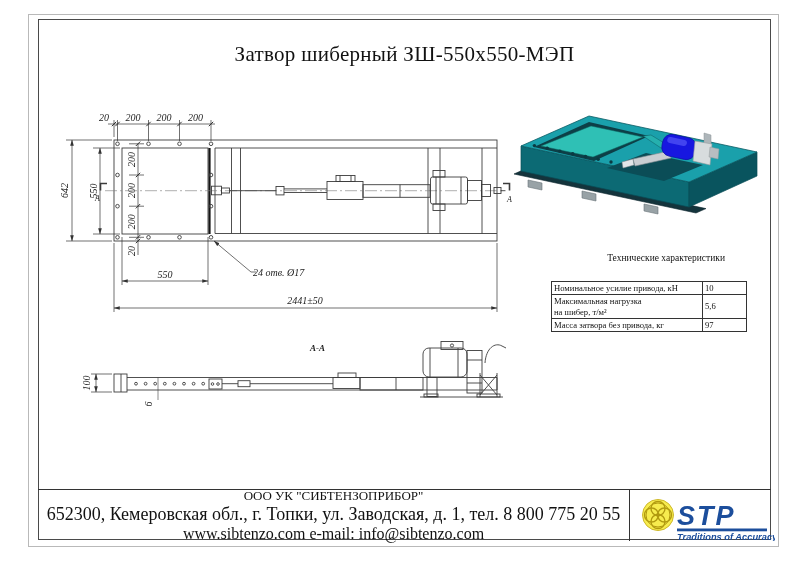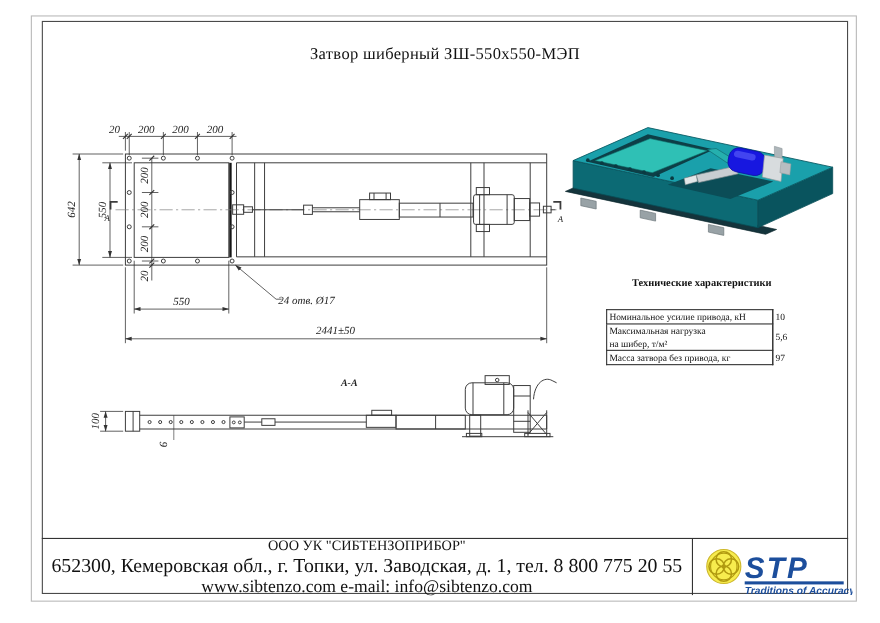--- a/index.html
+++ b/index.html
@@ -3,32 +3,32 @@
 <meta charset="utf-8">
 <style>
   html,body{margin:0;padding:0;background:#fff;}
   body{width:800px;height:566px;position:relative;overflow:hidden;
        font-family:"Liberation Serif",serif;color:#111;}
   .border-outer{position:absolute;left:28px;top:14px;width:751px;height:533px;
        border:1px solid #b9b9b9;box-sizing:border-box;}
   .border-inner{position:absolute;left:38px;top:19px;width:733px;height:521px;
        border:1px solid #4a4a4a;box-sizing:border-box;}
   .main-title{position:absolute;left:38px;top:42px;width:733px;text-align:center;
-       font-size:15px;letter-spacing:.3px;}
+       font-size:21px;letter-spacing:.3px;}
   svg text{font-family:"Liberation Serif",serif;}
   .dim{font-style:italic;font-size:10px;fill:#222;}
   .dim-small{font-style:italic;font-size:8px;fill:#222;}
   .sec{font-style:italic;font-size:9px;fill:#222;font-weight:bold;}
   .specs{position:absolute;left:551px;top:253px;width:174px;}
-  .specs-title{font-size:9.5px;text-align:center;margin:0 0 18px 0;font-weight:bold;}
-  .specs table{border-collapse:collapse;width:152px;table-layout:fixed;}
+  .specs-title{font-size:9.5px;text-align:right;margin:0 0 18px 0;font-weight:normal;}
+  .specs table{border-collapse:collapse;width:196px;table-layout:fixed;}
   .specs td{border:1px solid #333;font-size:8.6px;line-height:1.2;padding:1px 2px;
        vertical-align:middle;}
   .specs td.lbl{width:146px;}
-  .specs td.val{text-align:center;}
+  .specs td.val{}
   .wrap2{white-space:pre-line;}
   .footer{position:absolute;left:38px;top:489px;width:733px;height:51px;
        border-top:1px solid #333;box-sizing:border-box;}
   .footer-text{position:absolute;left:0;top:0;width:592px;height:51px;
        border-right:1px solid #333;box-sizing:border-box;
        display:flex;flex-direction:column;justify-content:center;align-items:center;}
   .footer-company{font-size:13px;}
   .footer-address{font-size:18px;}
   .footer-contacts{font-size:16px;}
   .footer-logo{position:absolute;left:596px;top:0;width:141px;height:51px;}

